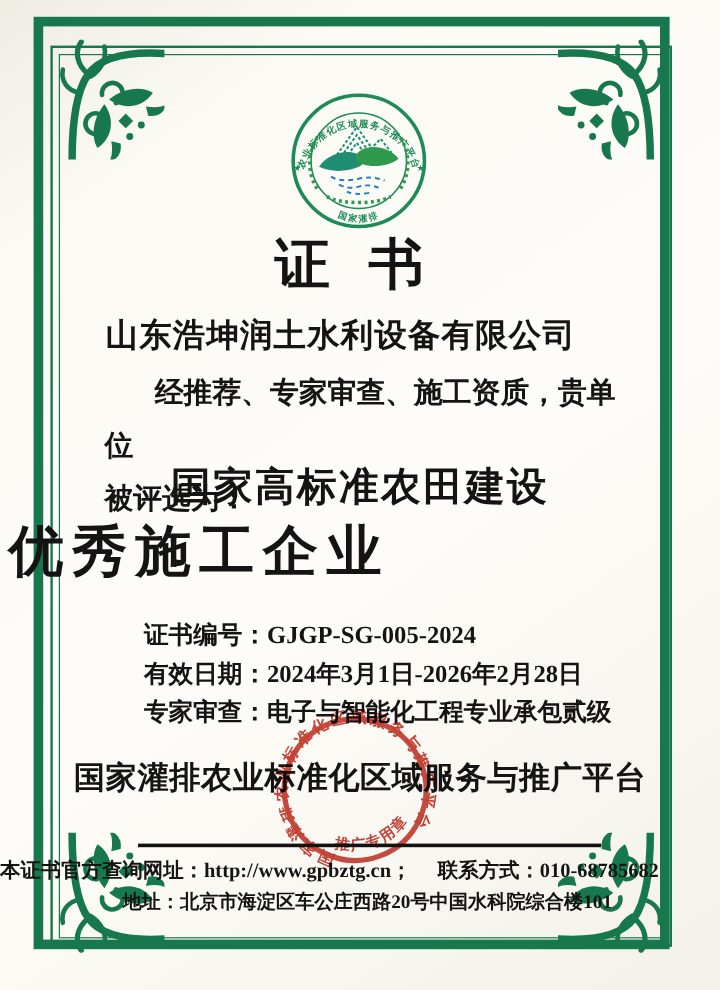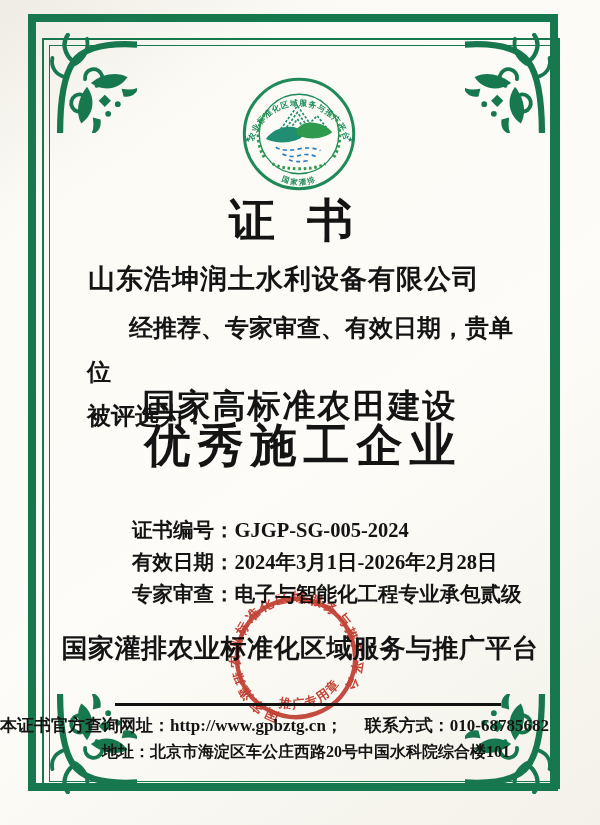--- a/index.html
+++ b/index.html
@@ -39,24 +39,24 @@
   .bodytext{
     position:absolute;left:87px;top:306px;width:430px;
     font-size:24px;font-weight:bold;line-height:44px;
   }
   .bodytext .l1{text-indent:42px;display:block;}
   .category{
     position:absolute;top:384px;left:0;width:100%;text-align:center;
     font-size:33px;font-weight:bold;letter-spacing:2px;
   }
   .award{
-    position:absolute;top:415px;left:0;width:100%;text-align:center;
+    position:absolute;top:429px;left:0;width:100%;text-align:left;
     font-size:46px;font-weight:900;letter-spacing:7px;padding-left:7px;
   }
-  .fields{position:absolute;left:120px;top:514px;font-size:20.5px;font-weight:bold;margin-left:12px;}
+  .fields{position:absolute;left:120px;top:514px;font-size:20.5px;font-weight:bold;}
   .fields .row{height:32px;line-height:32px;white-space:nowrap;}
   .issuer{
     position:absolute;top:631px;left:0;width:100%;text-align:center;
     font-family:"Liberation Sans","DejaVu Sans",sans-serif;
     font-size:26px;font-weight:bold;letter-spacing:0.5px;
   }
   .seal{
     position:absolute;left:230px;top:592px;width:132px;height:132px;
     transform:rotate(-20deg);mix-blend-mode:multiply;opacity:.93;
   }
@@ -196,21 +196,21 @@
       <path d="M 42,28 C 52,12 52,-10 40,-26"></path>
       <path d="M -32,36 C -18,44 18,44 32,36"></path>
     </g>
   </svg>
 
   <h1 class="title">证书</h1>
 
   <div class="company">山东浩坤润土水利设备有限公司</div>
 
   <p class="bodytext">
-    <span class="l1">经推荐、专家审查、有效日期，贵单位</span>
+    <span class="l1">经推荐、专家审查、施工资质，贵单位</span>
     <span class="l2">被评选为：</span>
   </p>
 
   <div class="category">国家高标准农田建设</div>
   <div class="award">优秀施工企业</div>
 
   <div class="fields">
     <div class="row">
       <span>证书编号：</span><span>GJGP-SG-005-2024</span>
     </div>

